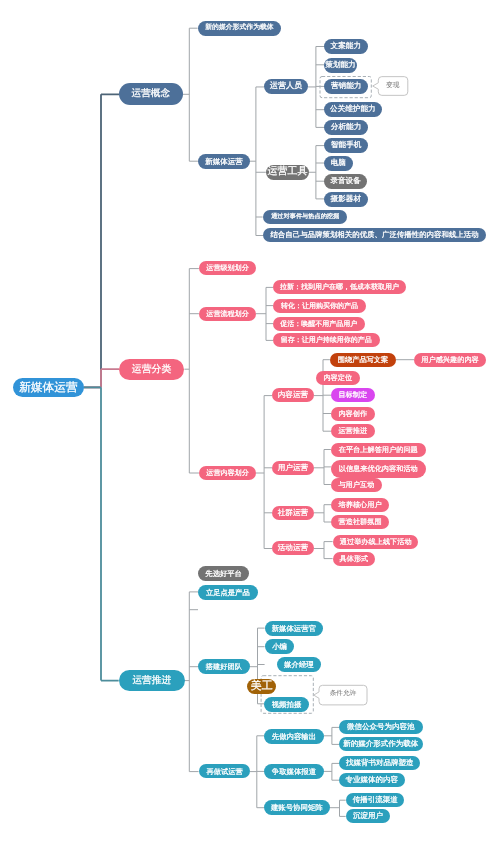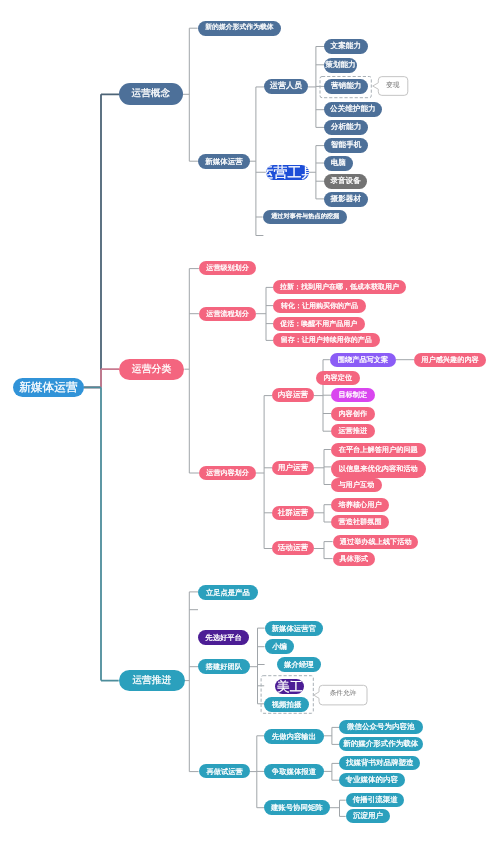--- a/index.html
+++ b/index.html
@@ -48,22 +48,23 @@
       <rect x="320" y="76.5" width="51.3" height="21.2" rx="2" fill="none" stroke="#a8b0b6" stroke-width="1" stroke-dasharray="3.2 1.9"></rect>
       <rect x="261.1" y="675.7" width="52.2" height="37.6" rx="2" fill="none" stroke="#a8b0b6" stroke-width="1" stroke-dasharray="3.2 1.9"></rect>
       <path d="M381.8 76.65H404.3A3.5 3.5 0 0 1 407.8 80.15V91.85000000000001A3.5 3.5 0 0 1 404.3 95.35000000000001H381.8A3.5 3.5 0 0 1 378.3 91.85000000000001V89.2L372.7 86L378.3 82.8V80.15A3.5 3.5 0 0 1 381.8 76.65Z" fill="#ffffff" stroke="#c4c4c4" stroke-width="1" stroke-linejoin="round"></path>
       <path d="M322.5 685.3000000000001H363.5A3.5 3.5 0 0 1 367 688.8000000000001V701.4000000000001A3.5 3.5 0 0 1 363.5 704.9000000000001H322.5A3.5 3.5 0 0 1 319 701.4000000000001V698.3000000000001L313.7 695.1L319 691.9V688.8000000000001A3.5 3.5 0 0 1 322.5 685.3000000000001Z" fill="#ffffff" stroke="#c4c4c4" stroke-width="1" stroke-linejoin="round"></path>
     </svg>
   <div class="node" style="left:12.9px;top:377.9px;width:70.7px;height:19px;background:#3193d8;font-size:11.7px">新媒体运营</div>
   <div class="node" style="left:119.2px;top:83.45px;width:63.6px;height:21.7px;background:#4d7099;font-size:9.6px">运营概念</div>
   <div class="node" style="left:197.6px;top:20.85px;width:82.9px;height:14.7px;background:#4d7099;font-size:6.85px">新的媒介形式作为载体</div>
   <div class="node" style="left:197.9px;top:153.95px;width:51.8px;height:14.5px;background:#4d7099;font-size:7.5px">新媒体运营</div>
   <div class="node" style="left:264.1px;top:79.45px;width:44px;height:15px;background:#4d7099;font-size:8.1px">运营人员</div>
-  <div class="node" style="left:265.8px;top:165px;width:42.9px;height:14.5px;background:#1d4ed8;font-size:14px">运营工具</div>
+  <div class="node" style="left:265.8px;top:165px;width:42.9px;height:14.5px;background:#737373;font-size:10px">运营工具</div>
   <div class="node" style="left:262.6px;top:209.85px;width:84.4px;height:14.3px;background:#4d7099;font-size:6.2px">通过对事件与热点的挖掘</div>
+  <div class="node" style="left:263.4px;top:228.3px;width:223px;height:14.4px;background:#4d7099;font-size:7.45px">结合自己与品牌策划相关的优质、广泛传播性的内容和线上活动</div>
   <div class="node" style="left:324.3px;top:39.25px;width:43.6px;height:14.5px;background:#4d7099;font-size:7.6px">文案能力</div>
   <div class="node" style="left:324.3px;top:57.55px;width:33px;height:14.5px;background:#4d7099;font-size:7.6px">策划能力</div>
   <div class="node" style="left:324.1px;top:79.15px;width:44.3px;height:14.5px;background:#4d7099;font-size:7.6px">营销能力</div>
   <div class="node" style="left:324px;top:102.45px;width:57.7px;height:14.5px;background:#4d7099;font-size:7.6px">公关维护能力</div>
   <div class="node" style="left:324.3px;top:120.15px;width:44.1px;height:14.5px;background:#4d7099;font-size:7.6px">分析能力</div>
   <div class="node" style="left:324.3px;top:138.35px;width:44.4px;height:14.5px;background:#4d7099;font-size:7.6px">智能手机</div>
   <div class="node" style="left:324.3px;top:155.75px;width:28.5px;height:14.5px;background:#4d7099;font-size:7.6px">电脑</div>
   <div class="node" style="left:324.3px;top:173.95px;width:43.2px;height:14.5px;background:#737373;font-size:7.6px">录音设备</div>
   <div class="node" style="left:324.3px;top:191.65px;width:43.6px;height:14.5px;background:#4d7099;font-size:7.6px">摄影器材</div>
   <div class="node" style="left:119.2px;top:358.7px;width:65.2px;height:21px;background:#f4657f;font-size:9.9px">运营分类</div>
@@ -71,42 +72,42 @@
   <div class="node" style="left:198.9px;top:306.5px;width:57px;height:14.4px;background:#f4657f;font-size:7.07px">运营流程划分</div>
   <div class="node" style="left:198.9px;top:465.8px;width:57px;height:14.4px;background:#f4657f;font-size:7.07px">运营内容划分</div>
   <div class="node" style="left:273.3px;top:280.4px;width:132.9px;height:14px;background:#f4657f;font-size:7px">拉新：找到用户在哪，低成本获取用户</div>
   <div class="node" style="left:273.3px;top:298.6px;width:93.2px;height:14px;background:#f4657f;font-size:7px">转化：让用购买你的产品</div>
   <div class="node" style="left:273.3px;top:316.6px;width:91.7px;height:14px;background:#f4657f;font-size:7px">促活：唤醒不用产品用户</div>
   <div class="node" style="left:273.3px;top:333.4px;width:106.5px;height:14px;background:#f4657f;font-size:7px">留存：让用户持续用你的产品</div>
   <div class="node" style="left:272.2px;top:388.45px;width:41.8px;height:14.3px;background:#f4657f;font-size:7.6px">内容运营</div>
   <div class="node" style="left:272.2px;top:460.65px;width:41.8px;height:14.3px;background:#f4657f;font-size:7.6px">用户运营</div>
   <div class="node" style="left:272.2px;top:505.65px;width:41.8px;height:14.3px;background:#f4657f;font-size:7.6px">社群运营</div>
   <div class="node" style="left:272.2px;top:541.35px;width:41.8px;height:14.3px;background:#f4657f;font-size:7.6px">活动运营</div>
-  <div class="node" style="left:329.9px;top:352.7px;width:66px;height:14px;background:#8b5cf6;font-size:7.2px">围绕产品写文案</div>
+  <div class="node" style="left:329.9px;top:352.7px;width:66px;height:14px;background:#c2410c;font-size:7.2px">围绕产品写文案</div>
   <div class="node" style="left:316px;top:371.15px;width:43.5px;height:13.5px;background:#f4657f;font-size:7.2px">内容定位</div>
   <div class="node" style="left:331.3px;top:388.45px;width:43.5px;height:13.5px;background:#d946ef;font-size:7.2px">目标制定</div>
   <div class="node" style="left:331.3px;top:406.75px;width:43.5px;height:13.5px;background:#f4657f;font-size:7.2px">内容创作</div>
   <div class="node" style="left:331.3px;top:424.45px;width:43.5px;height:13.5px;background:#f4657f;font-size:7.2px">运营推进</div>
   <div class="node" style="left:414px;top:352.7px;width:72px;height:14px;background:#f4657f;font-size:7.2px">用户感兴趣的内容</div>
   <div class="node" style="left:330.9px;top:442.75px;width:94.5px;height:13.5px;background:#f4657f;font-size:7.2px">在平台上解答用户的问题</div>
   <div class="node" style="left:330.9px;top:460.15px;width:94.5px;height:18px;background:#f4657f;font-size:7.2px">以信息来优化内容和活动</div>
   <div class="node" style="left:330.9px;top:477.75px;width:50.8px;height:13.5px;background:#f4657f;font-size:7.2px">与用户互动</div>
   <div class="node" style="left:331.3px;top:497.95px;width:58.2px;height:13.5px;background:#f4657f;font-size:7.2px">培养核心用户</div>
   <div class="node" style="left:331.3px;top:515.25px;width:58.2px;height:13.5px;background:#f4657f;font-size:7.2px">营造社群氛围</div>
   <div class="node" style="left:332.6px;top:534.85px;width:85.4px;height:13.5px;background:#f4657f;font-size:7.2px">通过举办线上线下活动</div>
   <div class="node" style="left:332.6px;top:551.85px;width:41.8px;height:13.5px;background:#f4657f;font-size:7.2px">具体形式</div>
   <div class="node" style="left:118.7px;top:670.05px;width:65.6px;height:21.1px;background:#2ba0bd;font-size:9.7px">运营推进</div>
   <div class="node" style="left:198px;top:584.65px;width:59.6px;height:14.5px;background:#2ba0bd;font-size:7.3px">立足点是产品</div>
-  <div class="node" style="left:198px;top:630px;width:51.2px;height:14.5px;background:#4c1d95;font-size:7.3px">先选好平台</div>
+  <div class="node" style="left:198px;top:566px;width:51.2px;height:14.5px;background:#737373;font-size:7.3px">先选好平台</div>
   <div class="node" style="left:198.2px;top:659.4px;width:51.8px;height:14.6px;background:#2ba0bd;font-size:7.24px">搭建好团队</div>
   <div class="node" style="left:198.6px;top:764.4px;width:51.4px;height:14.4px;background:#2ba0bd;font-size:7.24px">再做试运营</div>
   <div class="node" style="left:264.6px;top:620.85px;width:57.7px;height:14.5px;background:#2ba0bd;font-size:7.4px">新媒体运营官</div>
   <div class="node" style="left:264.6px;top:639.45px;width:29.1px;height:14.5px;background:#2ba0bd;font-size:7.4px">小编</div>
   <div class="node" style="left:277px;top:657.25px;width:43.8px;height:14.5px;background:#2ba0bd;font-size:7.4px">媒介经理</div>
-  <div class="node" style="left:275px;top:678.55px;width:29.4px;height:14.5px;background:#4c1d95;font-size:13px">美工</div>
+  <div class="node" style="left:247px;top:678.55px;width:29.4px;height:14.5px;background:#a16207;font-size:11px">美工</div>
   <div class="node" style="left:264.2px;top:696.55px;width:45px;height:14.5px;background:#2ba0bd;font-size:7.4px">视频拍摄</div>
   <div class="node" style="left:264px;top:728.55px;width:59.9px;height:14.5px;background:#2ba0bd;font-size:7.4px">先做内容输出</div>
   <div class="node" style="left:264px;top:764.15px;width:59.9px;height:14.5px;background:#2ba0bd;font-size:7.4px">争取媒体报道</div>
   <div class="node" style="left:264px;top:800.45px;width:65.6px;height:14.5px;background:#2ba0bd;font-size:7.4px">建账号协同矩阵</div>
   <div class="node" style="left:339.3px;top:720.2px;width:83.6px;height:14.4px;background:#2ba0bd;font-size:7.5px">微信公众号为内容池</div>
   <div class="node" style="left:339.3px;top:737.2px;width:83.6px;height:14.4px;background:#2ba0bd;font-size:7.5px">新的媒介形式作为载体</div>
   <div class="node" style="left:339.3px;top:756.2px;width:81.3px;height:14.4px;background:#2ba0bd;font-size:7.5px">找媒背书对品牌塑造</div>
   <div class="node" style="left:339.3px;top:773px;width:65.5px;height:14.4px;background:#2ba0bd;font-size:7.5px">专业媒体的内容</div>
   <div class="node" style="left:345.7px;top:793px;width:58.4px;height:14.4px;background:#2ba0bd;font-size:7.5px">传播引流渠道</div>
   <div class="node" style="left:345.7px;top:809.2px;width:43.9px;height:14.4px;background:#2ba0bd;font-size:7.5px">沉淀用户</div>

